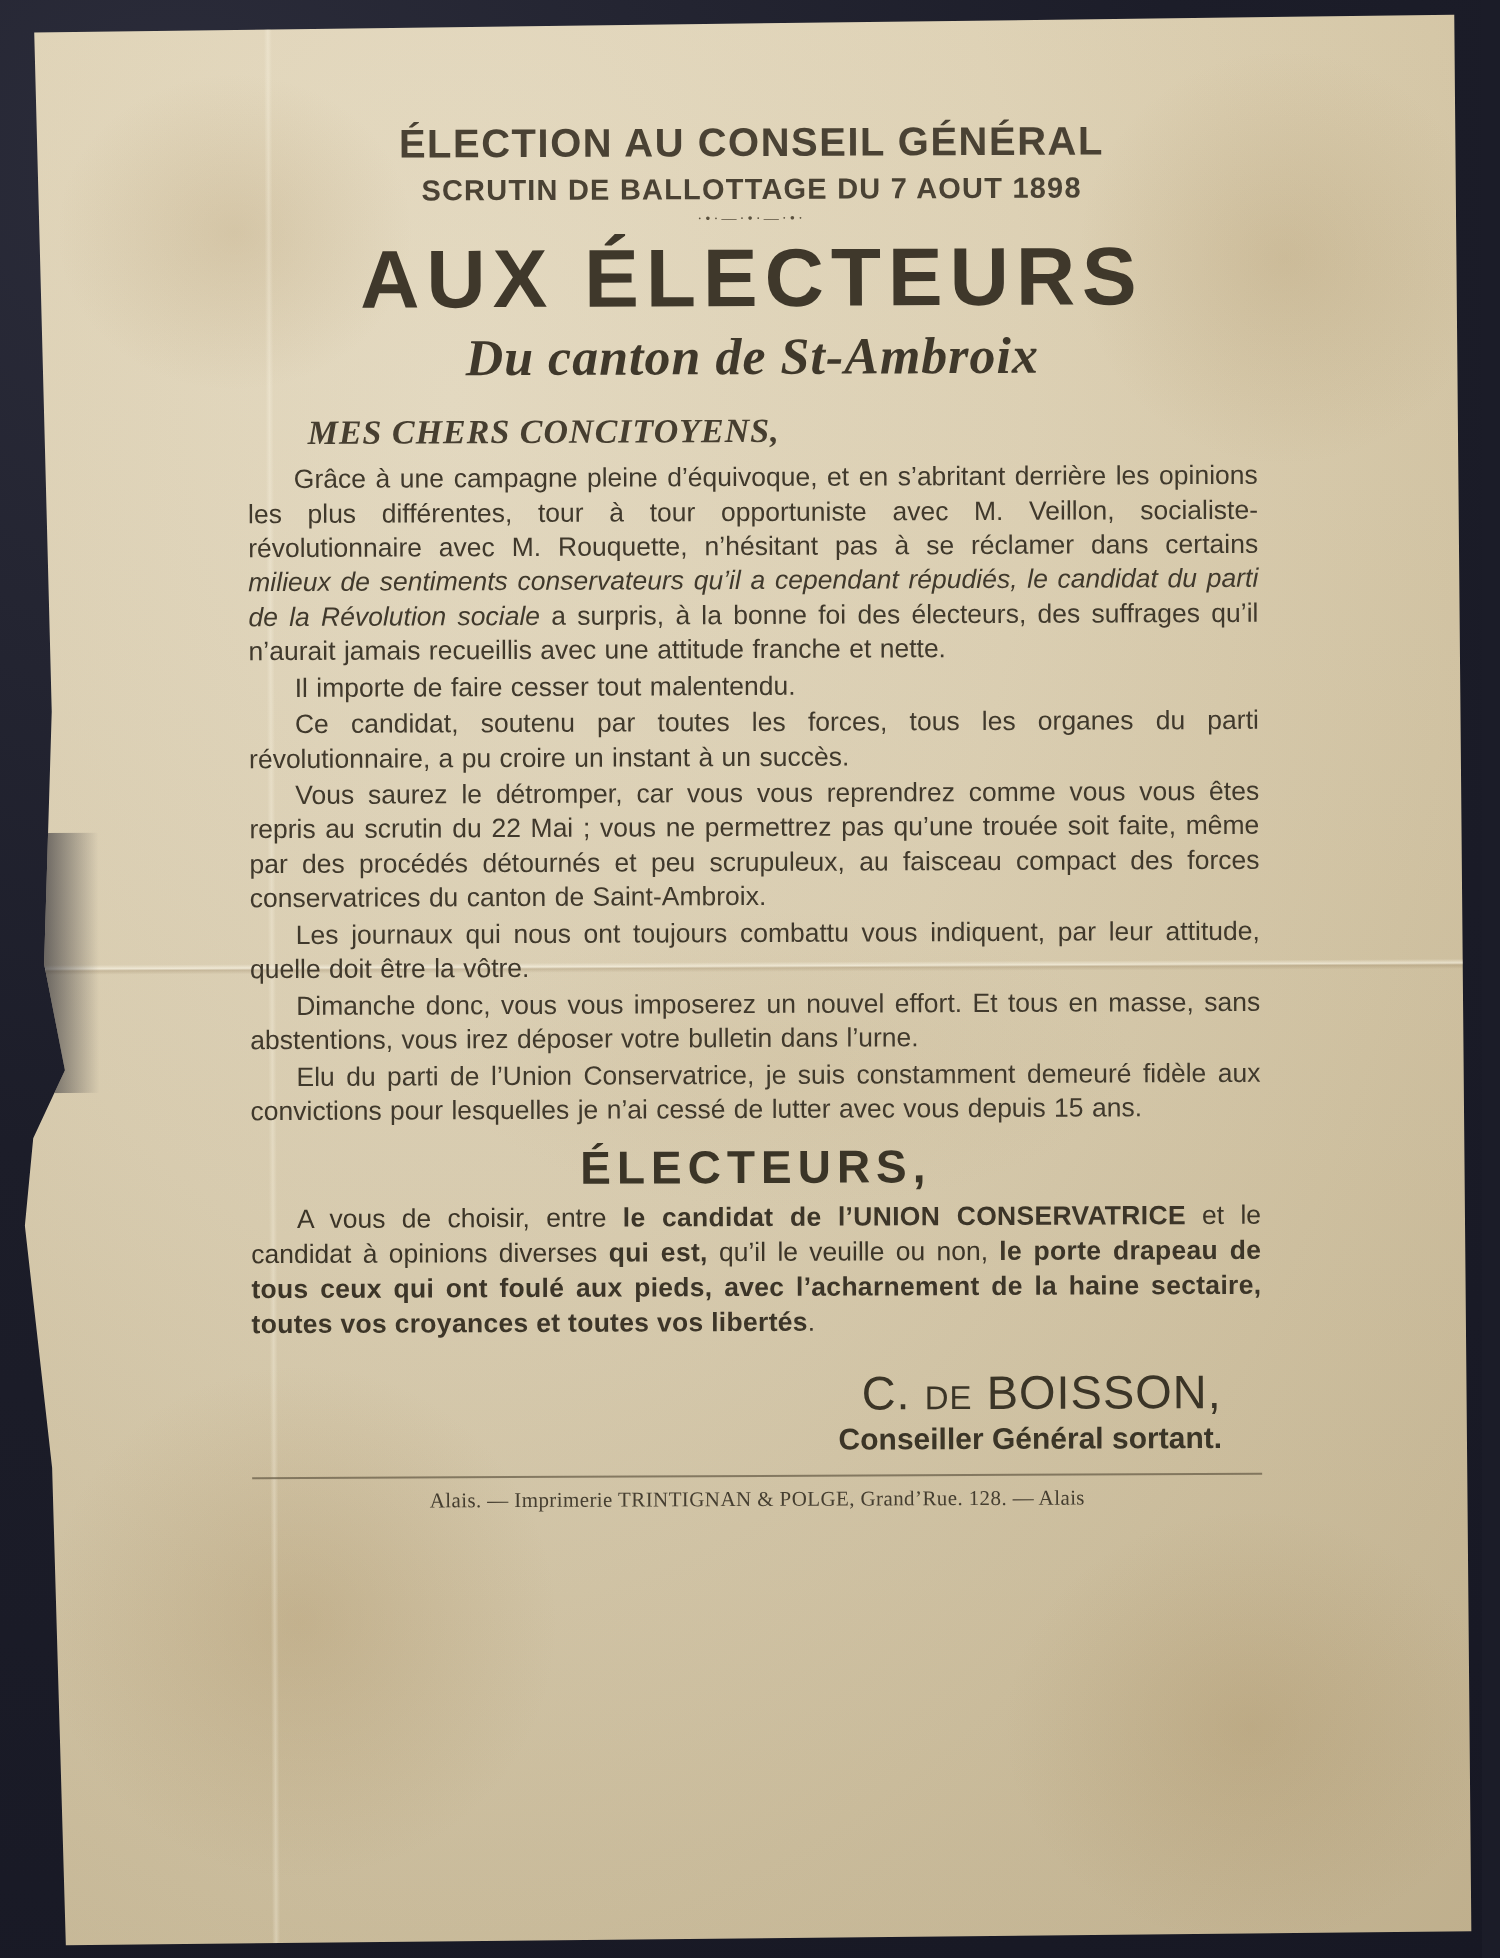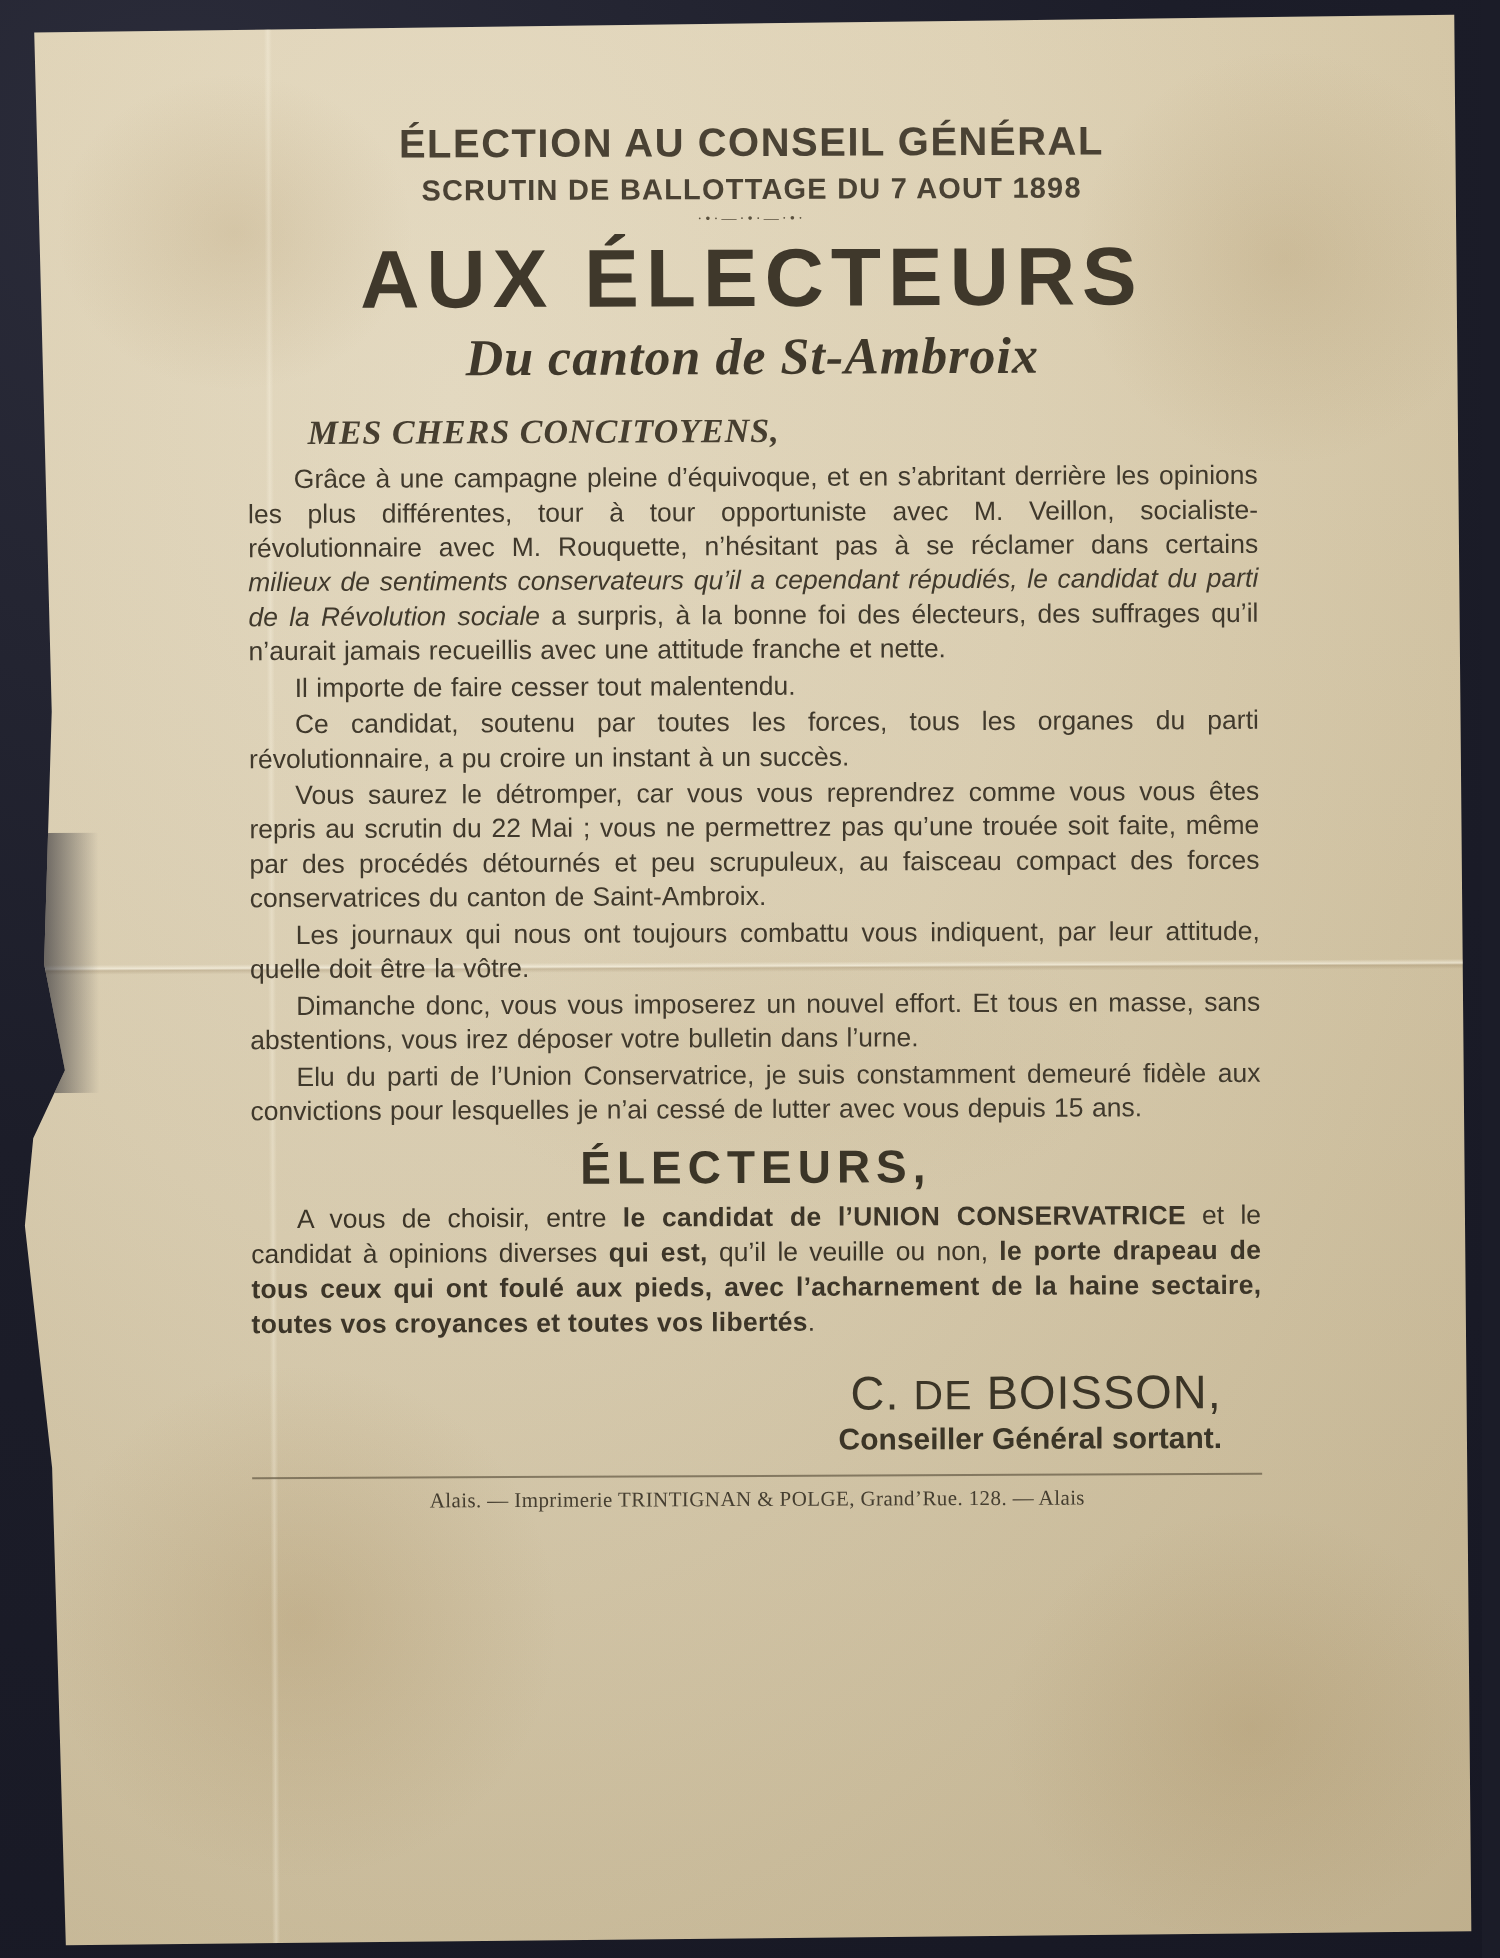--- a/index.html
+++ b/index.html
@@ -188,21 +188,21 @@
   p.bold-body b { font-weight: bold; letter-spacing: 0.3px; }
 
   .sig {
     font-family: "Liberation Sans", sans-serif;
     font-size: 47px;
     text-align: right;
     margin: 26px 40px 0 0;
     color: #3b3527;
     letter-spacing: 1px;
   }
-  .sig .small { font-size: 41px; }
+  .sig .small { font-size: 33px; }
   .sig-sub {
     font-family: "Liberation Sans", sans-serif;
     font-weight: bold;
     font-size: 30px;
     text-align: right;
     margin: 2px 40px 0 0;
     color: #3b3527;
   }
   .hr-foot {
     margin: 18px 0 10px 0;

